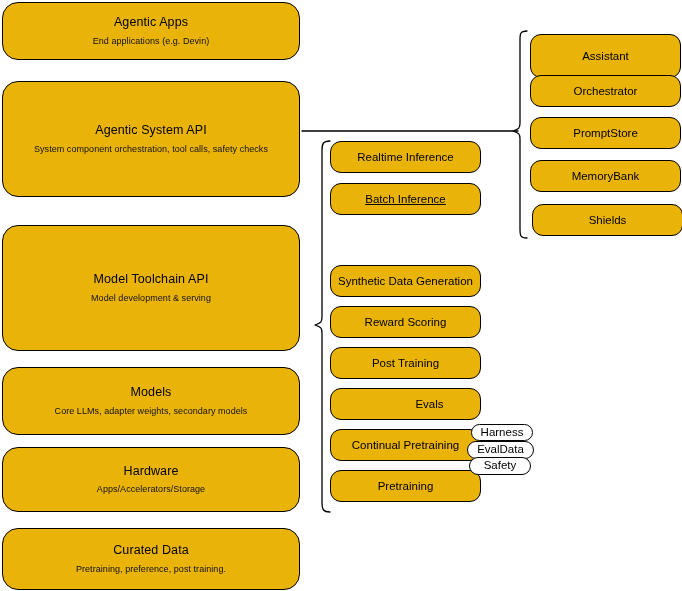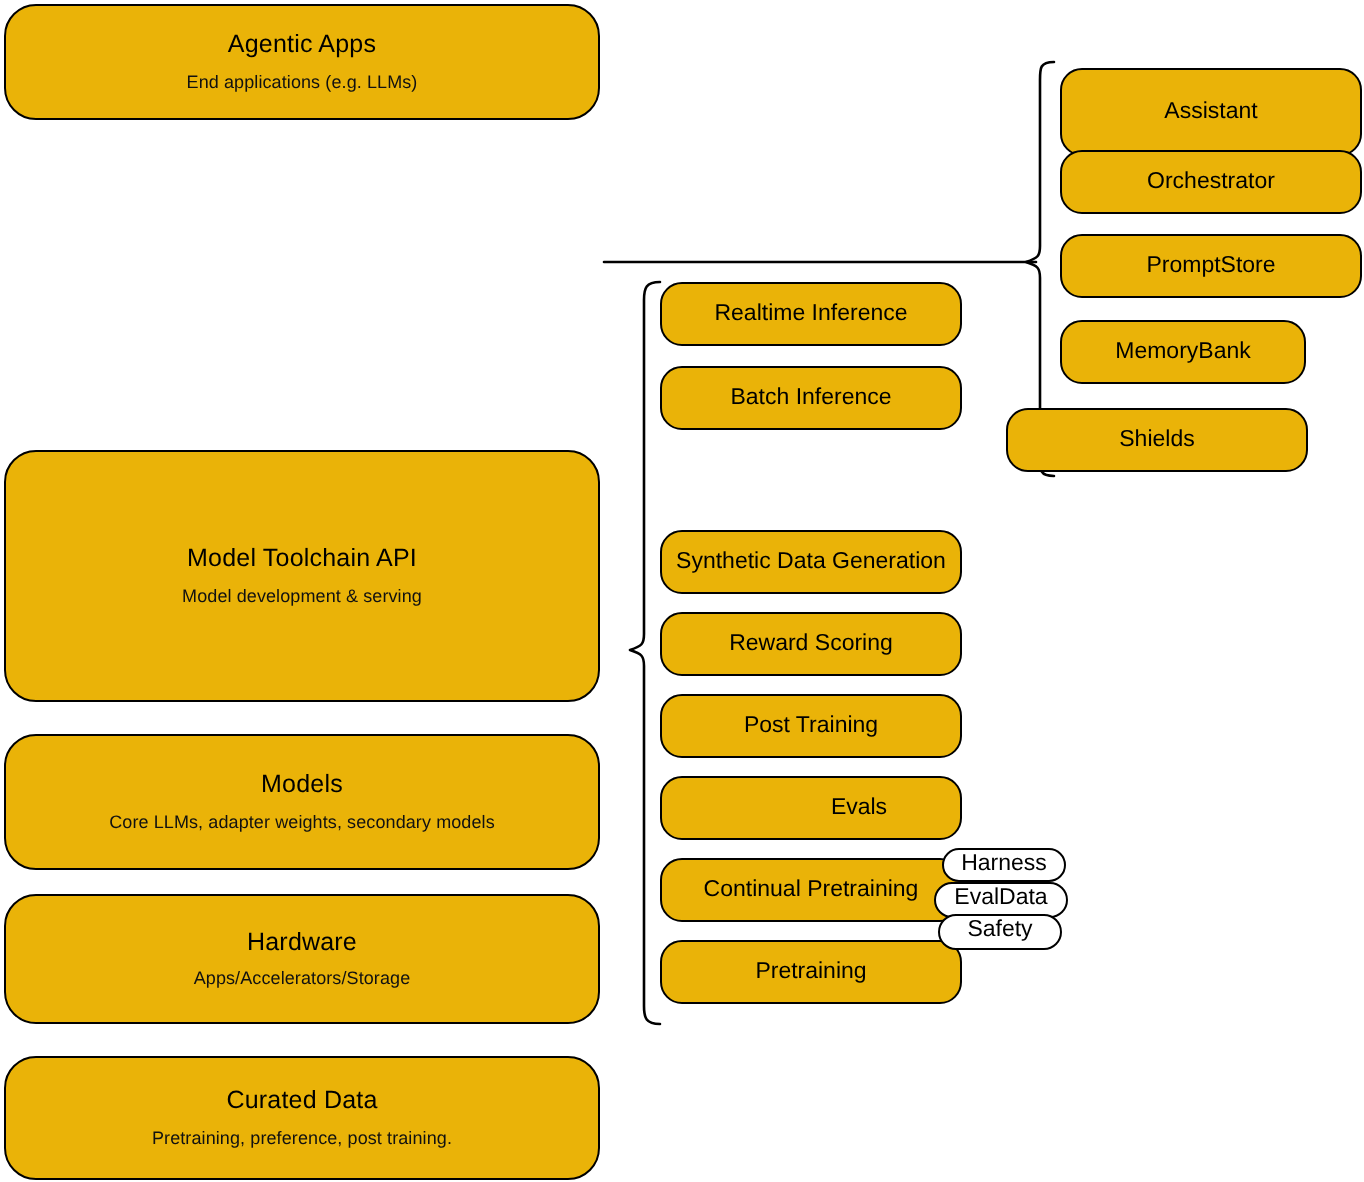--- a/index.html
+++ b/index.html
@@ -110,23 +110,27 @@
              C 323 141, 322 144, 322 150
              L 322 317
              C 322 322, 321 323, 315 325
              C 321 327, 322 328, 322 333
              L 322 503
              C 322 509, 323 512, 330 512"></path>
   </svg>
 
   <div class="box layer" style="left:2px; top:2px; width:298px; height:58px;">
     <div class="title">Agentic Apps</div>
-    <div class="subtitle">End applications (e.g. LLMs)</div>
-  </div>
-
+    <div class="subtitle">End applications (e.g. Devin)</div>
+  </div>
+
+  <div class="box layer" style="left:2px; top:81px; width:298px; height:116px;">
+    <div class="title">Agentic System API</div>
+    <div class="subtitle">System component orchestration, tool calls, safety checks</div>
+  </div>
 
   <div class="box layer" style="left:2px; top:225px; width:298px; height:126px;">
     <div class="title">Model Toolchain API</div>
     <div class="subtitle">Model development &amp; serving</div>
   </div>
 
   <div class="box layer" style="left:2px; top:367px; width:298px; height:68px;">
     <div class="title">Models</div>
     <div class="subtitle">Core LLMs, adapter weights, secondary models</div>
   </div>
@@ -137,21 +141,21 @@
   </div>
 
   <div class="box leaf" style="left:330px; top:141px; width:151px; height:32px;">
     <div class="title">Realtime Inference</div>
   </div>
 
   <div class="box layer" style="left:2px; top:528px; width:298px; height:62px;">
     <div class="title">Curated Data</div>
     <div class="subtitle">Pretraining, preference, post training.</div>
   </div>
-  <div class="box leaf" style="left:330px; top:183px; width:151px; height:32px;">
+  <div class="box leaf" style="left:330px; top:183px; width:151px; height:32px;text-decoration:underline;">
     <div class="title">Batch Inference</div>
   </div>
   <div class="box leaf" style="left:330px; top:306px; width:151px; height:32px;">
     <div class="title">Reward Scoring</div>
   </div>
   <div class="box leaf" style="left:330px; top:265px; width:151px; height:32px;">
     <div class="title">Synthetic Data Generation</div>
   </div>
   <div class="box leaf" style="left:330px; top:347px; width:151px; height:32px;">
     <div class="title">Post Training</div>
@@ -178,20 +182,20 @@
 
   <div class="box leaf" style="left:530px; top:34px; width:151px; height:44px;">
     <div class="title">Assistant</div>
   </div>
   <div class="box leaf" style="left:530px; top:75px; width:151px; height:32px;">
     <div class="title">Orchestrator</div>
   </div>
   <div class="box leaf" style="left:530px; top:117px; width:151px; height:32px;">
     <div class="title">PromptStore</div>
   </div>
-  <div class="box leaf" style="left:530px; top:160px; width:123px; height:32px;">
+  <div class="box leaf" style="left:530px; top:160px; width:151px; height:32px;">
     <div class="title">MemoryBank</div>
   </div>
-  <div class="box leaf" style="left:503px; top:204px; width:151px; height:32px;">
+  <div class="box leaf" style="left:532px; top:204px; width:151px; height:32px;">
     <div class="title">Shields</div>
   </div>
 
 </div>
 
 </body></html>

